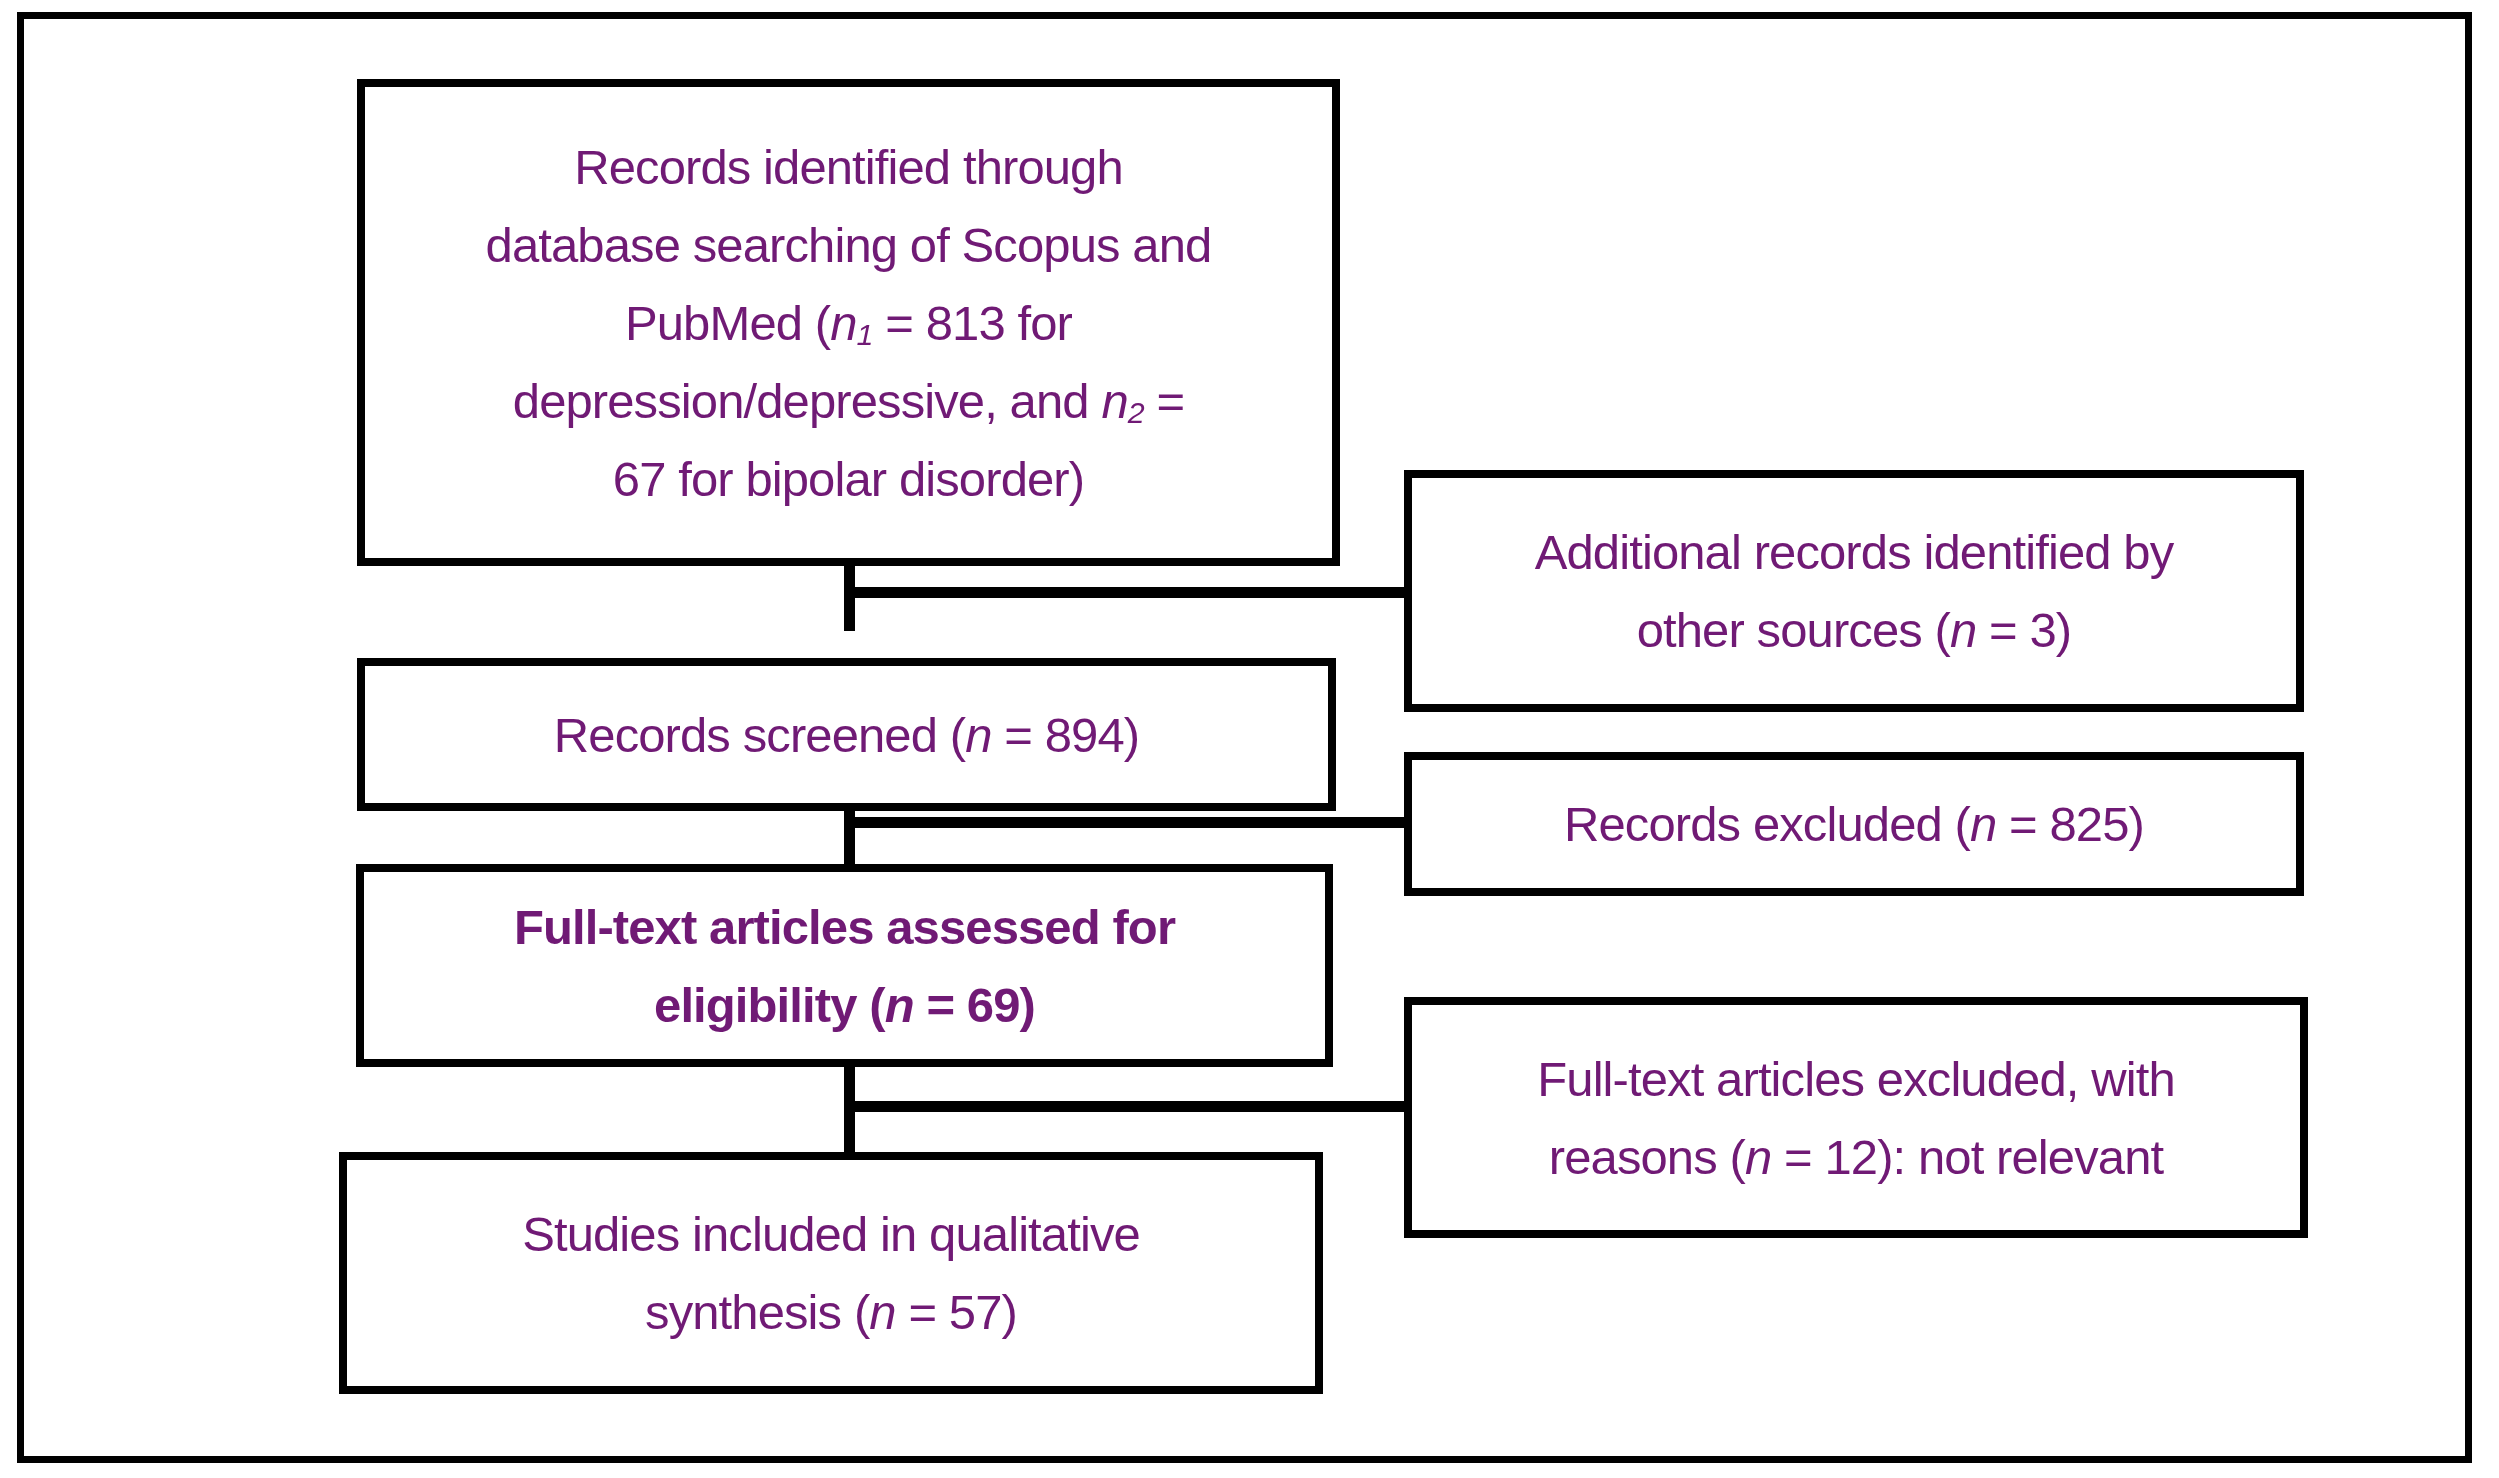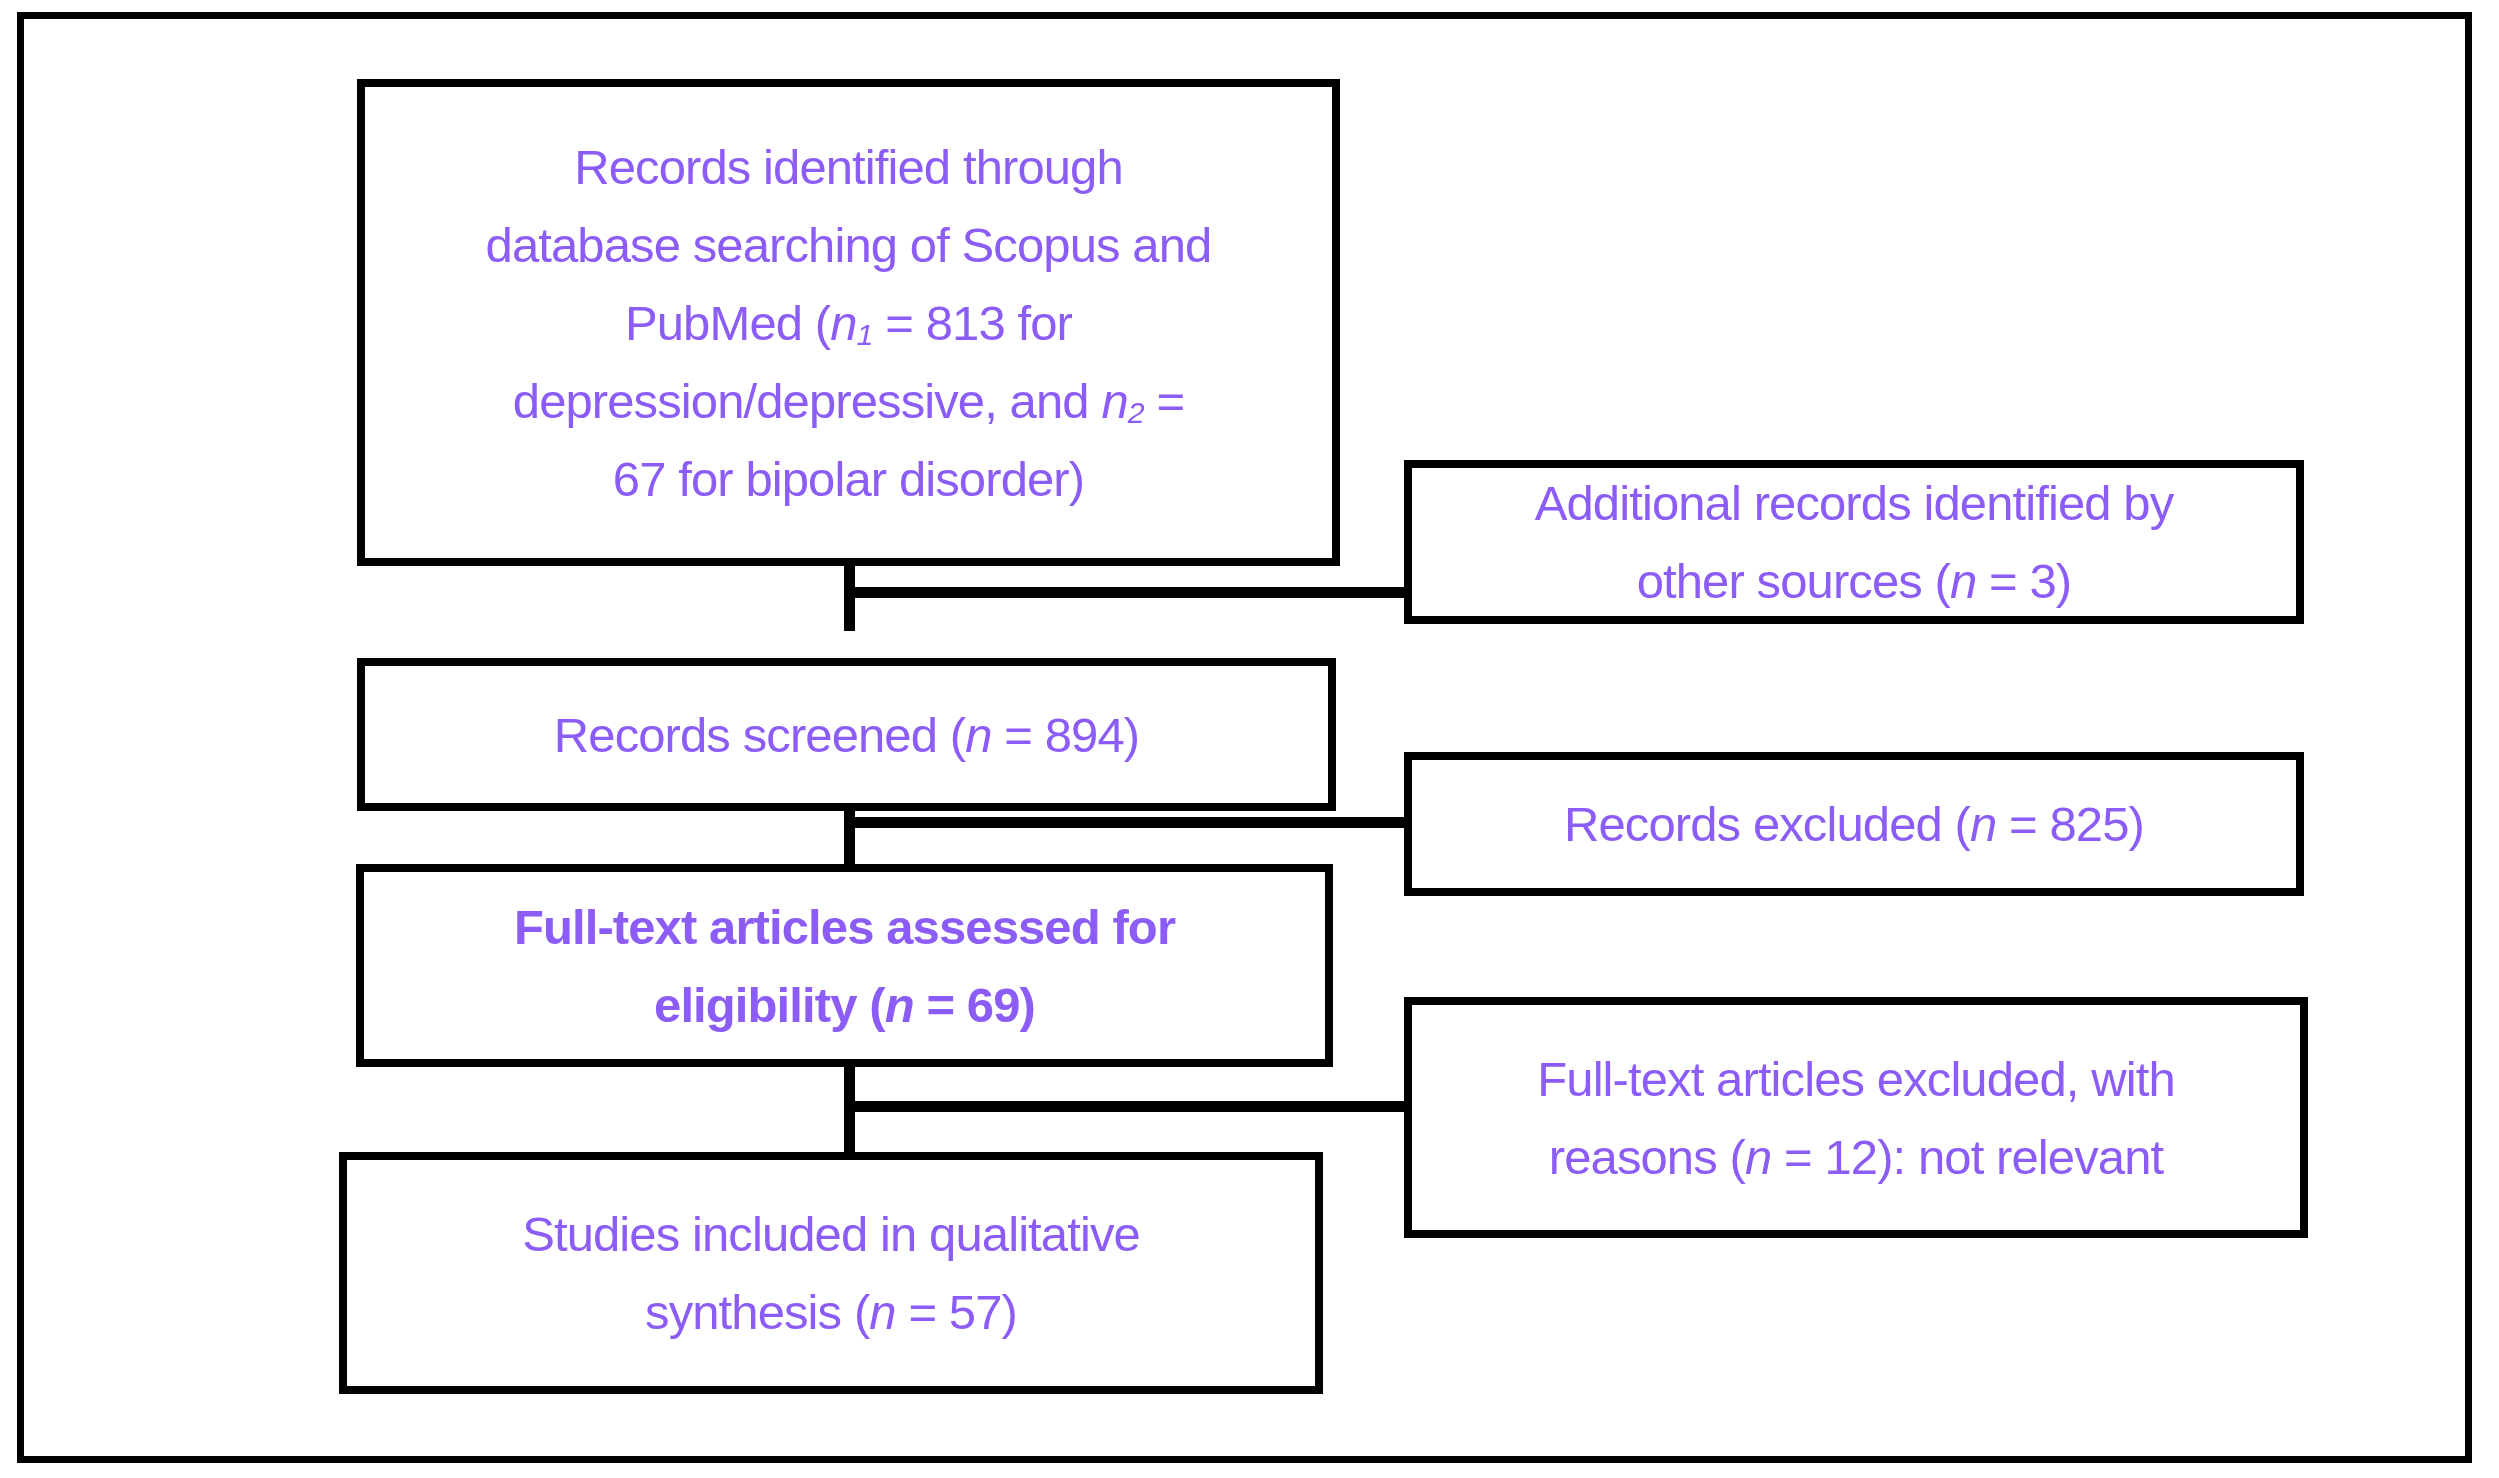--- a/index.html
+++ b/index.html
@@ -6,21 +6,21 @@
     margin: 0;
     padding: 0;
     background: #ffffff;
   }
   .canvas {
     position: relative;
     width: 2500px;
     height: 1478px;
     background: #ffffff;
     font-family: "Liberation Sans", sans-serif;
-    color: #8b5cf6;
+    color: #701a75;
   }
   .outer-frame {
     position: absolute;
     left: 17px;
     top: 12px;
     width: 2455px;
     height: 1451px;
     border: 7.7px solid #000000;
     box-sizing: border-box;
     background: #ffffff;
@@ -53,21 +53,21 @@
     position: relative;
     top: 0.18em;
     vertical-align: baseline;
   }
   
   .box-records-identified { left: 357px; top: 79px;  width: 983px; height: 487px; }
   .box-records-screened   { left: 357px; top: 658px; width: 979px; height: 153px; }
   .box-fulltext-assessed  { left: 356px; top: 864px; width: 977px; height: 203px; font-weight: bold; }
   .box-studies-included   { left: 339px; top: 1152px; width: 984px; height: 242px; }
   
-  .box-additional-records { left: 1404px; top: 460px;  width: 900px; height: 164px; }
+  .box-additional-records { left: 1404px; top: 470px;  width: 900px; height: 242px; }
   .box-records-excluded   { left: 1404px; top: 752px;  width: 900px; height: 144px; }
   .box-fulltext-excluded  { left: 1404px; top: 997px; width: 904px; height: 241px; }
   
   .vline, .hline {
     position: absolute;
     background: #000000;
     z-index: 1;
   }
   .v1 { left: 844px; top: 566px;  width: 11px;  height: 65px; }
   .h1 { left: 844px; top: 587px;  width: 562px; height: 11px; }

